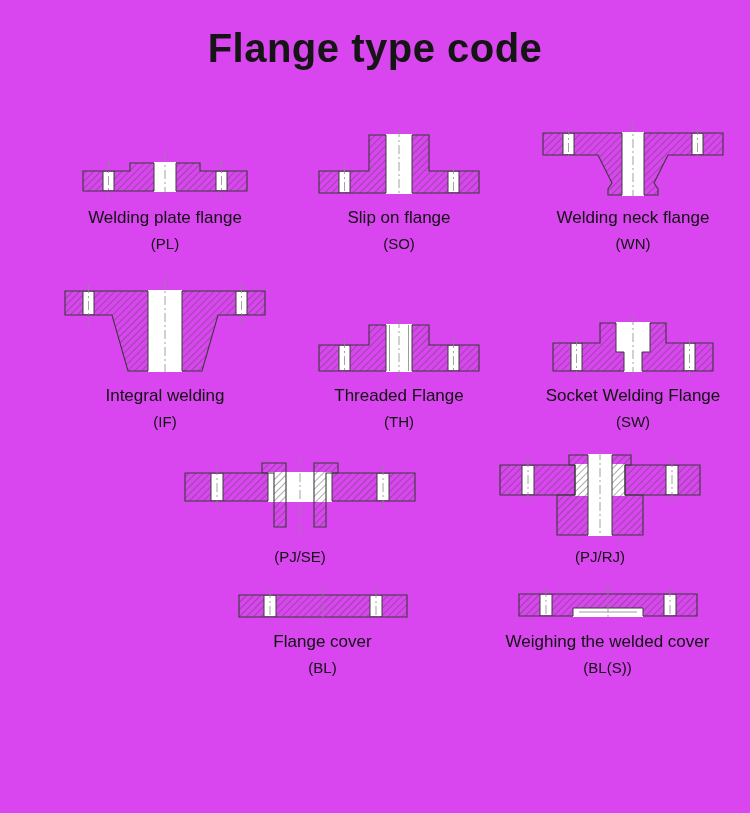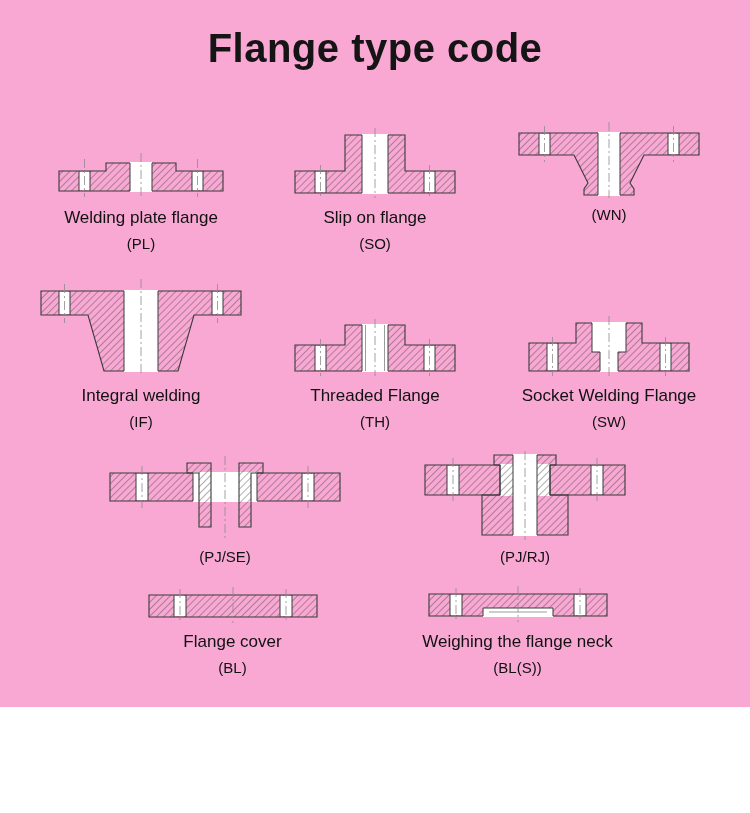--- a/index.html
+++ b/index.html
@@ -1,19 +1,19 @@
 <!DOCTYPE html>
 <html><head>
 <meta charset="utf-8">
 <style>
   *{box-sizing:border-box}
   body{margin:0;background:#ffffff;font-family:"Liberation Sans",sans-serif;color:#111}
-  .page{width:750px;height:707px;background:#f9a8d4;overflow:hidden;position:relative}
+  .page{width:750px;height:813px;background:#d946ef;overflow:hidden;position:relative}
   .title{margin:0;padding-top:26px;text-align:center;font-size:40px;font-weight:800;letter-spacing:.5px;color:#151515}
-  .row{display:flex;justify-content:center;align-items:flex-start}
+  .row{display:flex;justify-content:flex-end;align-items:flex-start}
   .row-1{margin-top:46px}
   .row-2{margin-top:22px}
   .row-3{margin-top:20px}
   .row-4{margin-top:18px}
   .cell{display:flex;flex-direction:column;align-items:center}
   .row-1 .cell,.row-2 .cell{width:234px}
   .row-3 .cell{width:300px}
   .row-4 .cell{width:285px}
   .drawing{display:flex;align-items:flex-end;justify-content:center}
   .row-1 .drawing{height:82px}
@@ -101,20 +101,21 @@
           <line class="edge" x1="25" y1="14" x2="25" y2="36"></line>
             <line class="edge" x1="36" y1="14" x2="36" y2="36"></line>
           <rect class="w" x="154" y="15" width="11" height="20"></rect>
           <line class="edge" x1="154" y1="14" x2="154" y2="36"></line>
             <line class="edge" x1="165" y1="14" x2="165" y2="36"></line>
           <line class="cl" x1="30.5" y1="7" x2="30.5" y2="43"></line>
             <line class="cl" x1="159.5" y1="7" x2="159.5" y2="43"></line>
           <line class="cl" x1="95" y1="3" x2="95" y2="79"></line>
         </svg>
       </div>
+      <div class="name">Welding neck flange</div>
       <div class="code">(WN)</div>
     </div>
   </div>
 
   <div class="row row-2">
 
     <div class="cell">
       <div class="drawing">
         <svg width="210" height="102" viewBox="0 0 210 102">
           <path class="shape" d="M5,16 L5,40 L52,40 L68,96 L142,96 L158,40 L205,40 L205,16 Z"></path>
@@ -273,18 +274,18 @@
           <line class="edge" x1="27" y1="9" x2="27" y2="31"></line>
             <line class="edge" x1="39" y1="9" x2="39" y2="31"></line>
           <rect class="w" x="151" y="10" width="12" height="20"></rect>
           <line class="edge" x1="151" y1="9" x2="151" y2="31"></line>
             <line class="edge" x1="163" y1="9" x2="163" y2="31"></line>
           <line class="cl" x1="33" y1="3" x2="33" y2="37"></line>
             <line class="cl" x1="157" y1="3" x2="157" y2="37"></line>
           <line class="cl" x1="95" y1="1" x2="95" y2="37"></line>
         </svg>
       </div>
-      <div class="name">Weighing the flange neck</div>
+      <div class="name">Weighing the welded cover</div>
       <div class="code">(BL(S))</div>
     </div>
   </div>
 
 </div>
 
 </body></html>

